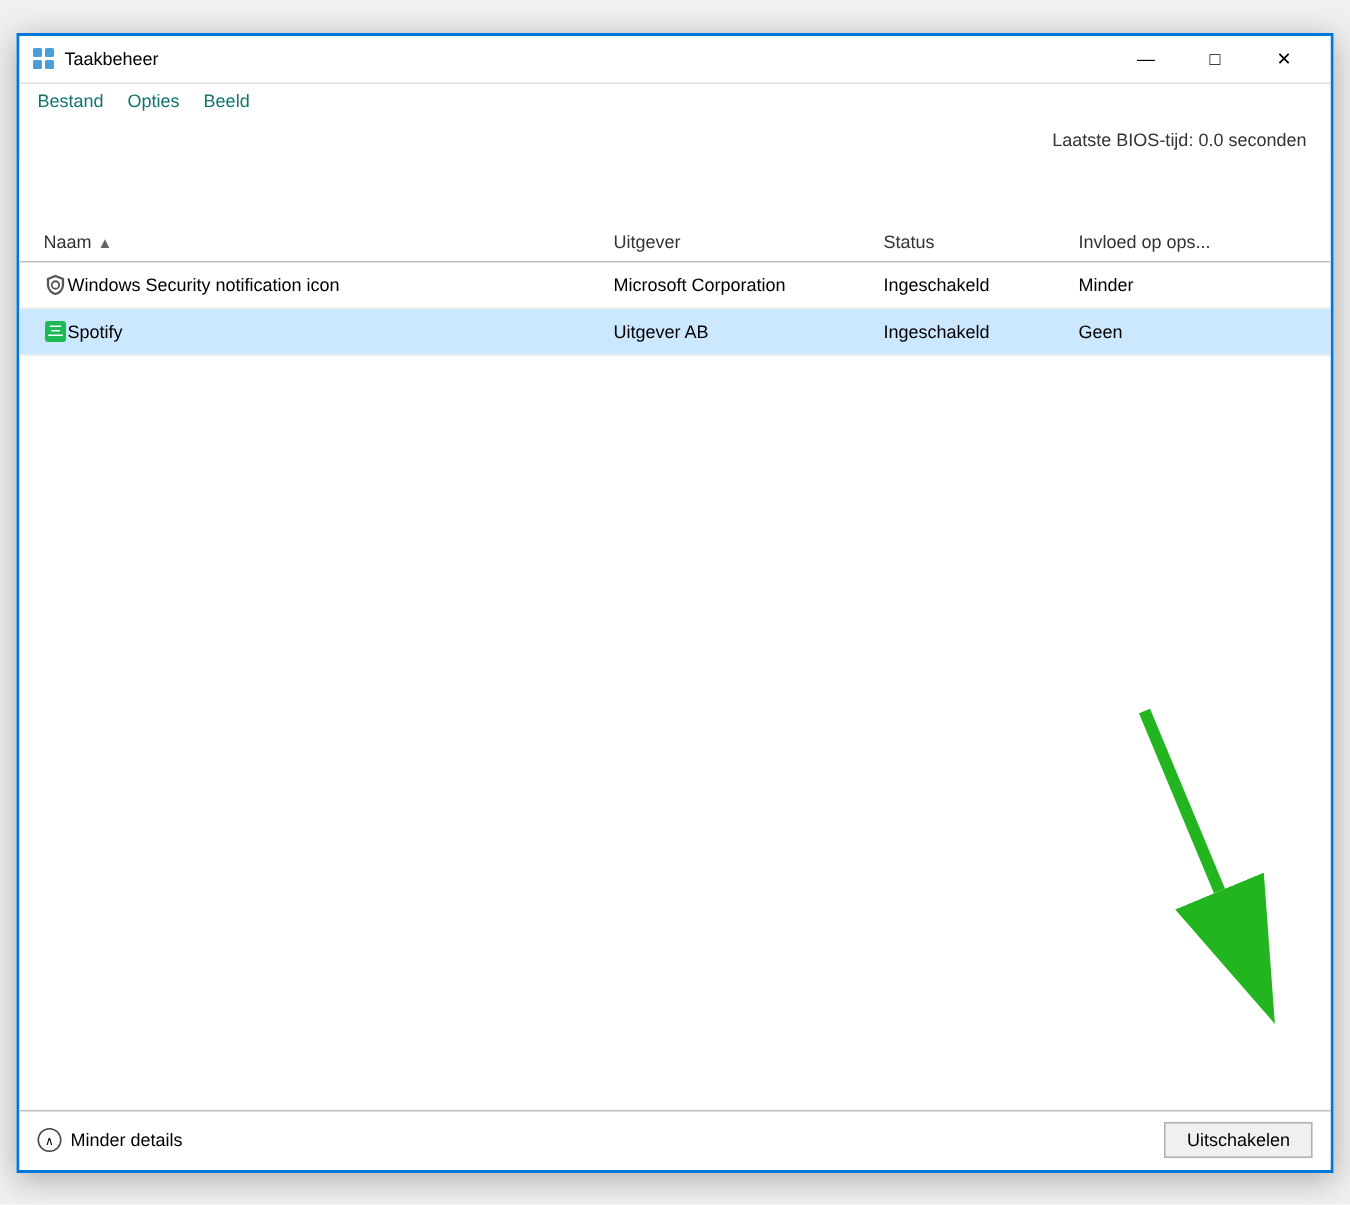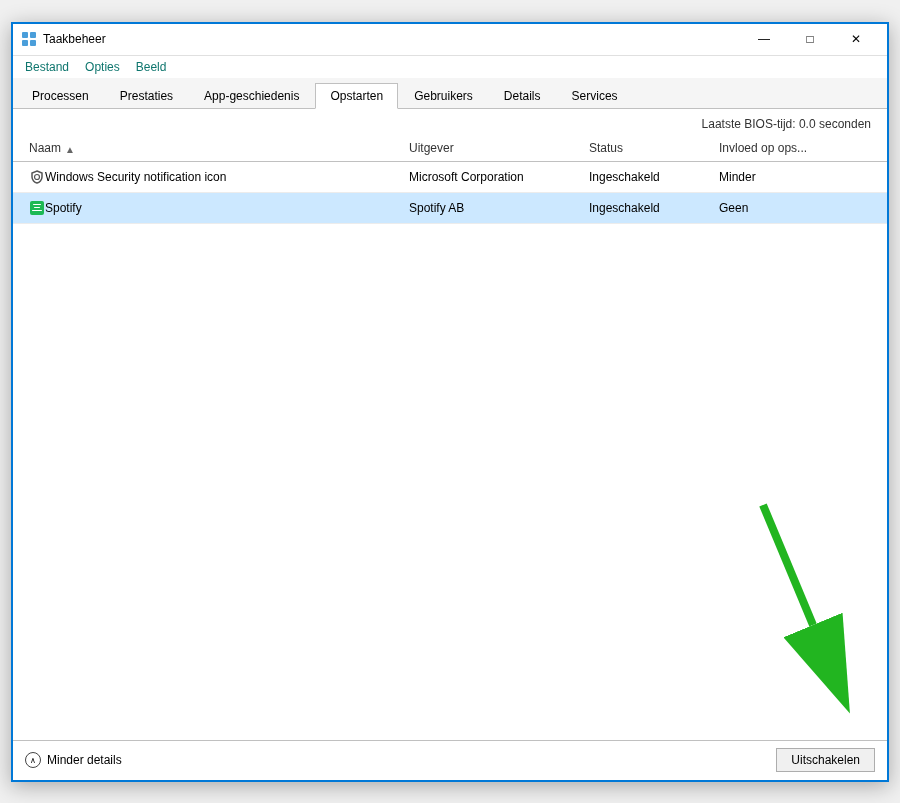--- a/index.html
+++ b/index.html
@@ -132,20 +132,21 @@
       padding: 0 8px;
     }
     .table-header-cell {
       padding: 6px 8px;
       font-size: 12px;
       color: #333;
       cursor: pointer;
       display: flex;
       align-items: flex-end;
       gap: 4px;
+      margin-top: 44px;
     }
     .sort-arrow {
       font-size: 10px;
       color: #666;
     }
     .table-body {
       flex: 1;
       overflow-y: auto;
     }
     .table-row {
@@ -270,29 +271,20 @@
       <button class="title-btn close">✕</button>
     </div>
   </div>
 
   <div class="menu-bar">
     <div class="menu-item">Bestand</div>
     <div class="menu-item">Opties</div>
     <div class="menu-item">Beeld</div>
   </div>
 
-  <div class="tabs-bar">
-    <div class="tab">Processen</div>
-    <div class="tab">Prestaties</div>
-    <div class="tab">App-geschiedenis</div>
-    <div class="tab active">Opstarten</div>
-    <div class="tab">Gebruikers</div>
-    <div class="tab">Details</div>
-    <div class="tab">Services</div>
-  </div>
 
   <div class="content-area">
 
     <div class="bios-row">
       <span>Laatste BIOS-tijd:</span>
       &nbsp;
       <span>0.0 seconden</span>
     </div>
 
     <div class="main-body">
@@ -332,21 +324,21 @@
                 <div class="spotify-icon">
                   <div class="spotify-inner">
                     <div class="spotify-bar"></div>
                     <div class="spotify-bar" style="width:6px"></div>
                     <div class="spotify-bar" style="width:10px"></div>
                   </div>
                 </div>
               </div>
               <span>Spotify</span>
             </div>
-            <div class="table-cell">Spotify AB</div>
+            <div class="table-cell">Uitgever AB</div>
             <div class="table-cell">Ingeschakeld</div>
             <div class="table-cell">Geen</div>
           </div>
         </div>
       </div>
 
       <div class="arrow-overlay">
         <svg width="100%" height="100%" style="position:absolute;top:0;left:0;pointer-events:none;">
           <defs>
             <marker id="arrowhead" markerWidth="12" markerHeight="8" refX="0" refY="4" orient="auto">

